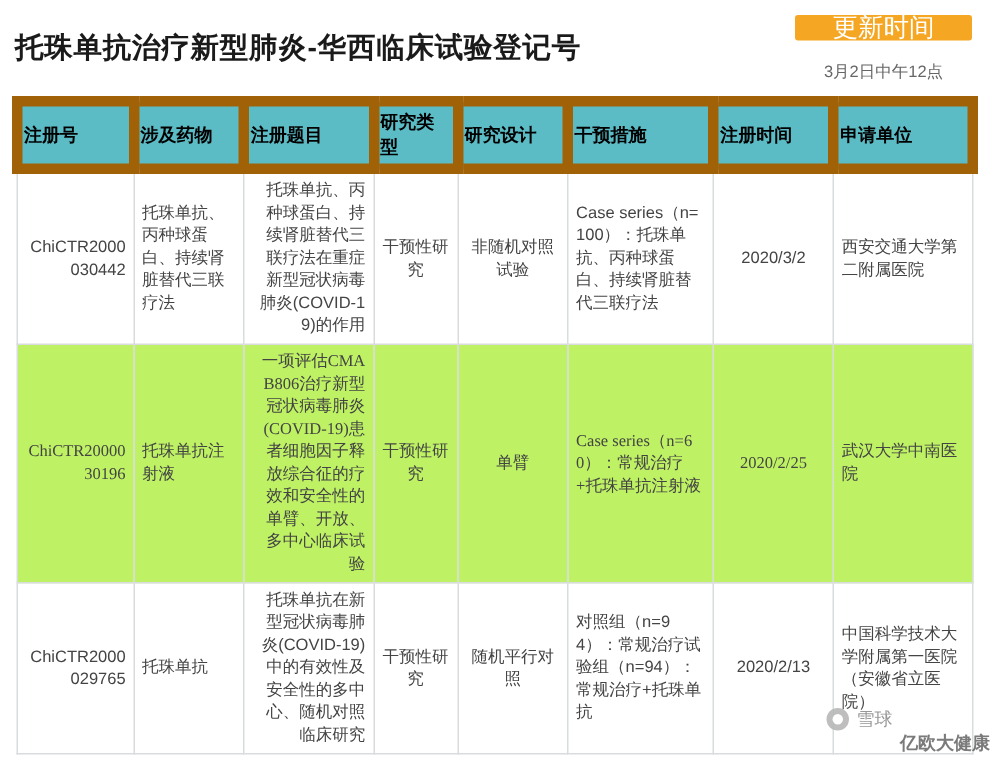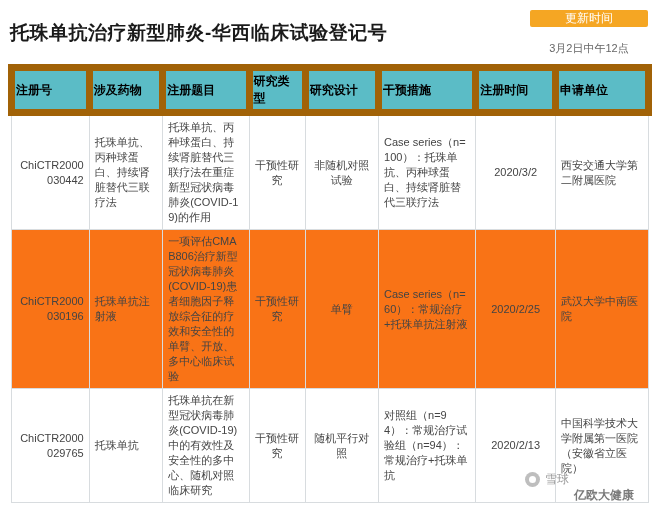--- a/index.html
+++ b/index.html
@@ -39,21 +39,21 @@
   }
   .update-box {
     width: 118px;
     text-align: center;
     font-size: 11px;
     flex: 0 0 auto;
   }
   .update-label {
     background: #f5a623;
     color: #ffffff;
-    font-size: 12px;
+    font-size: 17px;
     line-height: 17px;
     height: 17px;
     border-radius: 2px;
     display: block;
   }
   .update-date {
     color: #666666;
     font-size: 11px;
     line-height: 16px;
     padding-top: 13px;
@@ -90,20 +90,21 @@
     text-align: right;
     font-size: 11.5px;
     color: #3d3d3d;
   }
   td.c-drug, td.c-title, td.c-inter {
     text-align: left;
     color: #2f6f86;
   }
   td.c-title {
     color: #2f6f86;
+    text-align: right;
   }
   td.c-drug {
     color: #2f6f86;
   }
   td.c-type, td.c-design {
     text-align: center;
     color: #444444;
   }
   td.c-inter {
     color: #333333;
@@ -111,25 +112,25 @@
   td.c-date {
     text-align: center;
     color: #333333;
     font-size: 11.5px;
   }
   td.c-org {
     text-align: left;
     color: #333333;
   }
   .row-a td { background: #ffffff; }
-  .row-b td { background: #f97316; }
+  .row-b td { background: #bef264; font-family: Liberation Serif, serif; }
   
   .watermark {
     position: absolute;
-    right: 26px;
+    right: 0;
     bottom: 4px;
     display: flex;
     align-items: center;
     gap: 5px;
     font-size: 12px;
     color: #8b8b8b;
     opacity: 0.92;
   }
   .wm-logo {
     width: 15px;

